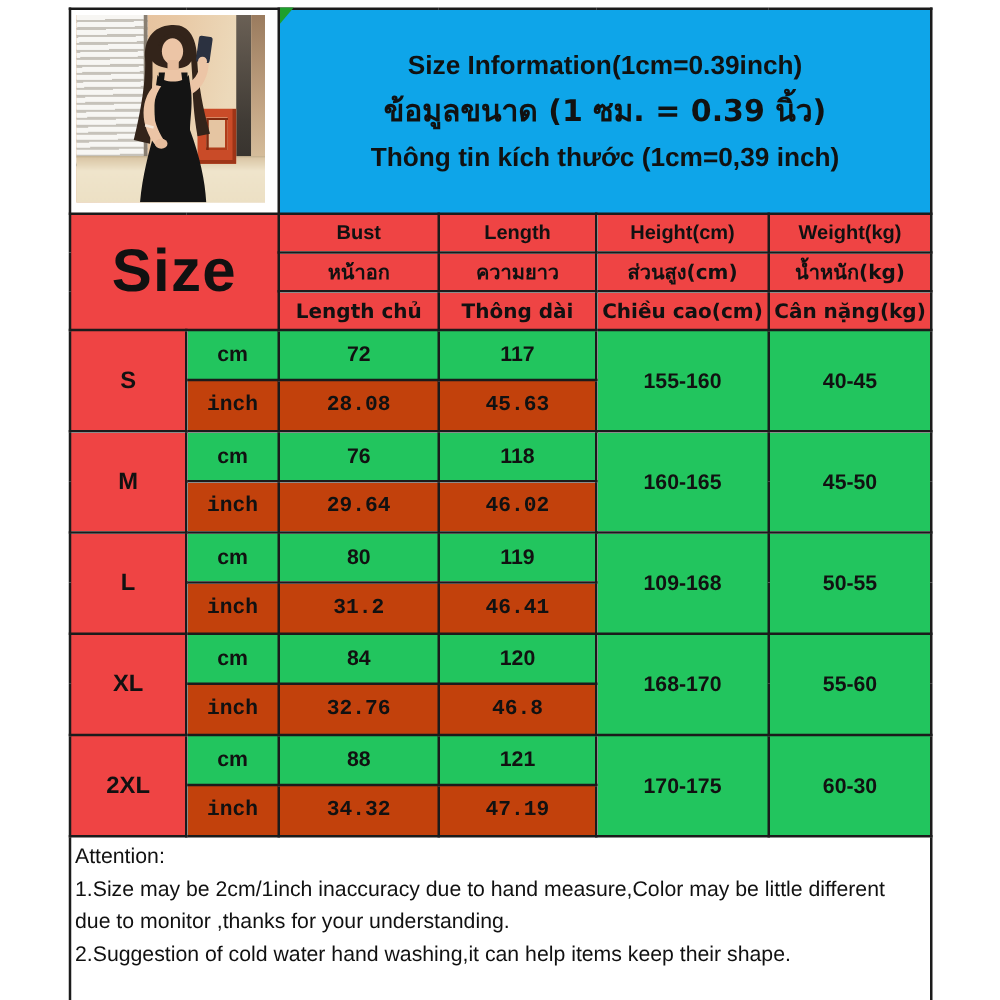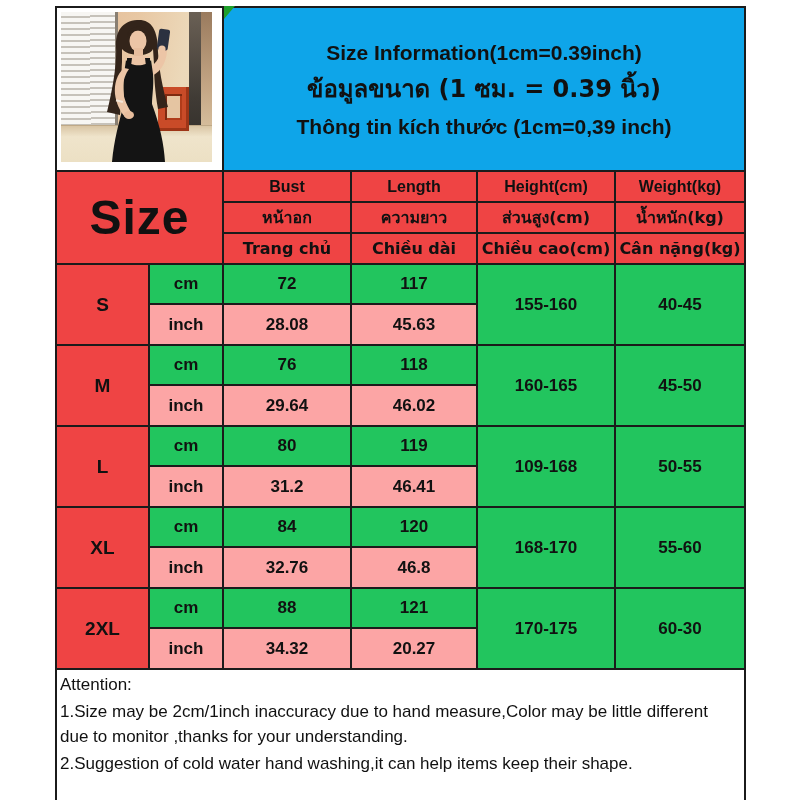--- a/index.html
+++ b/index.html
@@ -10,21 +10,21 @@
   .sheet{position:absolute;left:55px;top:6px;width:690px;}
   table.size-table{
     border-collapse:collapse;table-layout:fixed;width:690px;
   }
   td{
     border:2px solid #1b1b1b;text-align:center;vertical-align:middle;
     padding:0;overflow:hidden;
   }
   .gray{background:#ef4444;}
   .shade{background:#22c55e;}
-  .white{background:#fca5a5;}
+  .white{background:#c2410c;font-family:Liberation Mono, monospace;}
   
   .photo-cell{background:#ffffff;height:162px;vertical-align:top;}
   .title-cell{background:#0ea5e9;}
   .title-en,.title-vi{font-weight:bold;font-size:21px;line-height:37px;}
   .title-th{font-weight:bold;font-size:24px;line-height:37px;font-family:"DejaVu Sans","Liberation Sans",sans-serif;}
   
   .hdr td{height:29px;font-weight:bold;font-size:16px;}
   .size-big{font-size:48px;font-weight:bold;letter-spacing:1px;}
   .th-txt{font-family:"DejaVu Sans","Liberation Sans",sans-serif;font-size:15px;}
   .vi-txt{font-family:"DejaVu Sans","Liberation Sans",sans-serif;font-size:15.5px;}
@@ -141,22 +141,22 @@
     <td class="gray">Height(cm)</td>
     <td class="gray">Weight(kg)</td>
   </tr>
   <tr class="hdr">
     <td class="gray th-txt">หน้าอก</td>
     <td class="gray th-txt">ความยาว</td>
     <td class="gray th-txt">ส่วนสูง(cm)</td>
     <td class="gray th-txt">น้ำหนัก(kg)</td>
   </tr>
   <tr class="hdr">
-    <td class="gray vi-txt">Trang chủ</td>
-    <td class="gray vi-txt">Chiều dài</td>
+    <td class="gray vi-txt">Length chủ</td>
+    <td class="gray vi-txt">Thông dài</td>
     <td class="gray vi-txt">Chiều cao(cm)</td>
     <td class="gray vi-txt">Cân nặng(kg)</td>
   </tr>
 
   <tr class="row-cm">
     <td class="gray size-letter" rowspan="2">S</td>
     <td class="shade unit">cm</td>
     <td class="shade num">72</td>
     <td class="shade num">117</td>
     <td class="shade range" rowspan="2">155-160</td>
@@ -214,21 +214,21 @@
     <td class="gray size-letter" rowspan="2">2XL</td>
     <td class="shade unit">cm</td>
     <td class="shade num">88</td>
     <td class="shade num">121</td>
     <td class="shade range" rowspan="2">170-175</td>
     <td class="shade range" rowspan="2">60-30</td>
   </tr>
   <tr class="row-in">
     <td class="white unit">inch</td>
     <td class="white num">34.32</td>
-    <td class="white num">20.27</td>
+    <td class="white num">47.19</td>
   </tr>
 
   <tr>
     <td class="attn-cell" colspan="6">
       <div class="attn">Attention:</div>
       <div class="attn">1.Size may be 2cm/1inch inaccuracy due to hand measure,Color may be little different due to monitor ,thanks for your understanding.</div>
       <div class="attn">2.Suggestion of cold water hand washing,it can help items keep their shape.</div>
     </td>
   </tr>
 </tbody>

